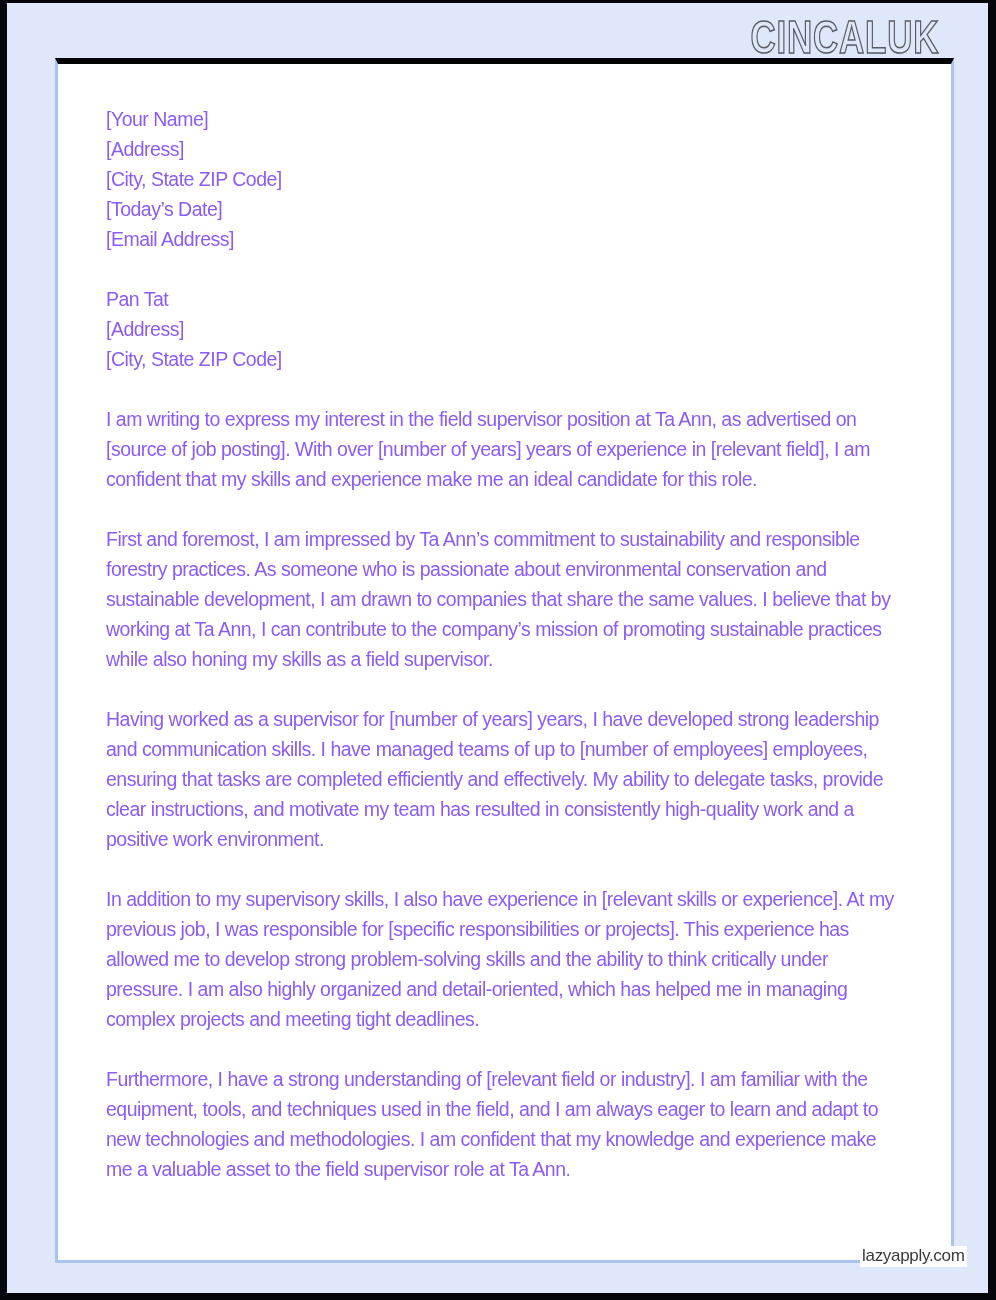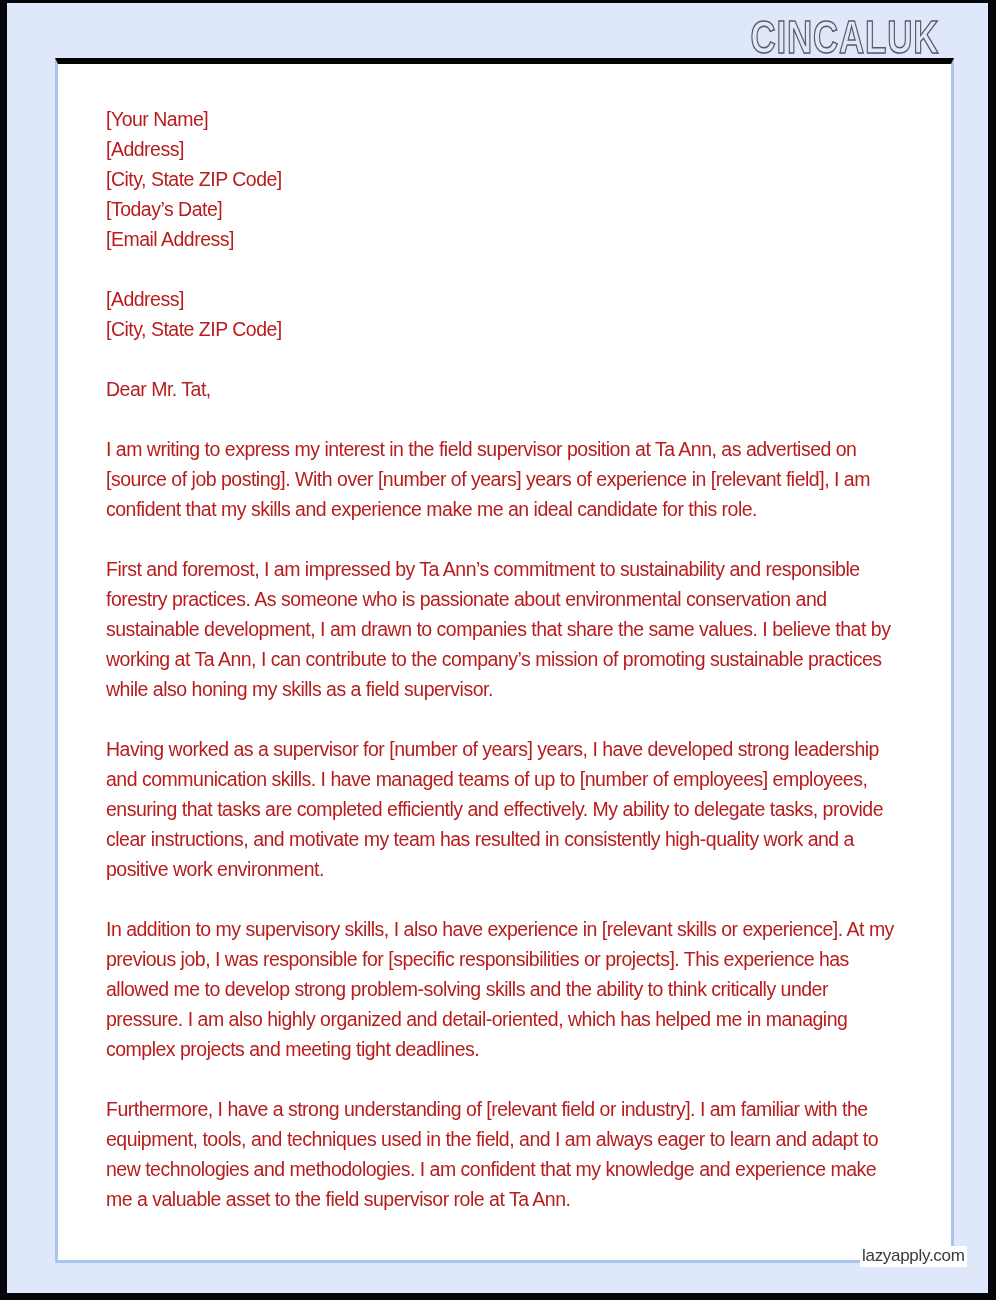--- a/index.html
+++ b/index.html
@@ -37,21 +37,21 @@
     background:#ffffff;
     border-top:6px solid #020203;
     border-left:3px solid #aac4f0;
     border-right:3px solid #aac4f0;
     border-bottom:3px solid #aac4f0;
     
   }
   .letter {
     padding:40px 45px 0 48px;
     width:100%;
-    color:#b91c1c;
+    color:#8b5cf6;
     font-size:19.5px;
     letter-spacing:-0.5px;
     line-height:30px;
   }
   .block { margin-bottom:30px; }
   .block p { margin:0; }
   .watermark {
     position:absolute;
     left:853px; top:1243px;
     font-size:17px;
@@ -75,27 +75,25 @@
 
         <div class="block">
             <p>[Your Name]</p>
             <p>[Address]</p>
             <p>[City, State ZIP Code]</p>
             <p>[Today’s Date]</p>
             <p>[Email Address]</p>
           </div>
 
         <div class="block">
+            <p>Pan Tat</p>
             <p>[Address]</p>
             <p>[City, State ZIP Code]</p>
           </div>
 
-        <div class="block">
-          <p>Dear Mr. Tat,</p>
-        </div>
 
         <div>
             <p class="block">I am writing to express my interest in the field supervisor position at Ta Ann, as advertised on [source of job posting]. With over [number of years] years of experience in [relevant field], I am confident that my skills and experience make me an ideal candidate for this role.</p>
             <p class="block">First and foremost, I am impressed by Ta Ann’s commitment to sustainability and responsible forestry practices. As someone who is passionate about environmental conservation and sustainable development, I am drawn to companies that share the same values. I believe that by working at Ta Ann, I can contribute to the company’s mission of promoting sustainable practices while also honing my skills as a field supervisor.</p>
             <p class="block">Having worked as a supervisor for [number of years] years, I have developed strong leadership and communication skills. I have managed teams of up to [number of employees] employees, ensuring that tasks are completed efficiently and effectively. My ability to delegate tasks, provide clear instructions, and motivate my team has resulted in consistently high-quality work and a positive work environment.</p>
             <p class="block">In addition to my supervisory skills, I also have experience in [relevant skills or experience]. At my previous job, I was responsible for [specific responsibilities or projects]. This experience has allowed me to develop strong problem-solving skills and the ability to think critically under pressure. I am also highly organized and detail-oriented, which has helped me in managing complex projects and meeting tight deadlines.</p>
             <p class="block">Furthermore, I have a strong understanding of [relevant field or industry]. I am familiar with the equipment, tools, and techniques used in the field, and I am always eager to learn and adapt to new technologies and methodologies. I am confident that my knowledge and experience make me a valuable asset to the field supervisor role at Ta Ann.</p>
           </div>
 
       </div>

